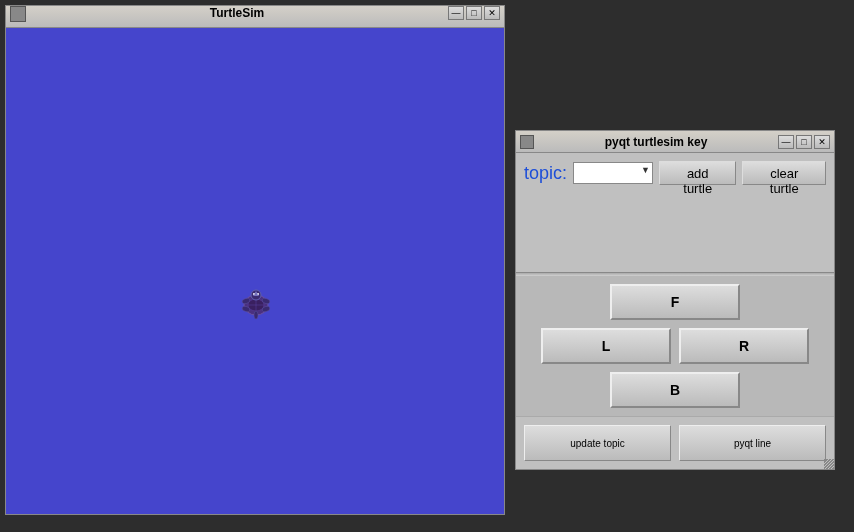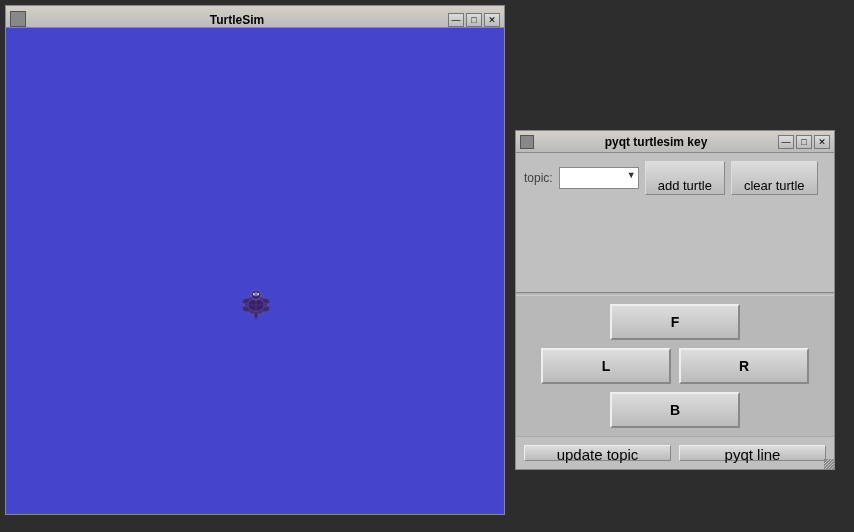--- a/index.html
+++ b/index.html
@@ -22,21 +22,21 @@
       height: 510px;
       border: 1px solid #888;
       background: #ccc;
       display: flex;
       flex-direction: column;
     }
     .turtlesim-titlebar {
       background: linear-gradient(to bottom, #d4d0c8, #bbb);
       height: 22px;
       display: flex;
-      align-items: flex-end;
+      align-items: flex-start;
       justify-content: space-between;
       padding: 0 4px;
       border-bottom: 1px solid #888;
       flex-shrink: 0;
     }
     .titlebar-icon {
       width: 16px;
       height: 16px;
       background: #888;
       border: 1px solid #555;
@@ -113,22 +113,22 @@
       flex-direction: column;
       padding: 8px;
       gap: 6px;
     }
     .topic-row {
       display: flex;
       align-items: center;
       gap: 6px;
     }
     .topic-label {
-      font-size: 12px;
-      color: #404040;
+      font-size: 18px;
+      color: #1d4ed8;
     }
     .topic-select {
       width: 80px;
       height: 22px;
       background: #fff;
       border: 1px solid #888;
       appearance: none;
       -webkit-appearance: none;
       padding: 0 4px;
       cursor: pointer;
@@ -142,21 +142,21 @@
       content: '▼';
       position: absolute;
       right: 3px;
       top: 3px;
       font-size: 9px;
       color: #333;
       pointer-events: none;
     }
     .action-btn {
       height: 24px;
-      padding: 16px 12px;
+      padding: 4px 12px;
       background: linear-gradient(to bottom, #ddd, #bbb);
       border: 1px solid #888;
       border-top-color: #ddd;
       border-left-color: #ddd;
       cursor: pointer;
       font-size: 13px;
       color: #000;
     }
     .separator {
       height: 4px;
@@ -198,27 +198,27 @@
     }
     .bottom-row {
       display: flex;
       gap: 8px;
       padding: 8px;
       background: #c0c0c0;
       border-top: 1px solid #aaa;
     }
     .bottom-btn {
       flex: 1;
-      height: 16px;
+      height: 36px;
       background: linear-gradient(to bottom, #ddd, #bbb);
       border: 1px solid #888;
       border-top-color: #eee;
       border-left-color: #eee;
       cursor: pointer;
-      font-size: 15px;
+      font-size: 10px;
       color: #000;
     }
     .resize-handle {
       width: 10px;
       height: 10px;
       background: linear-gradient(135deg, #888 25%, transparent 25%, transparent 50%, #888 50%, #888 75%, transparent 75%);
       background-size: 3px 3px;
       position: absolute;
       bottom: 0;
       right: 0;

